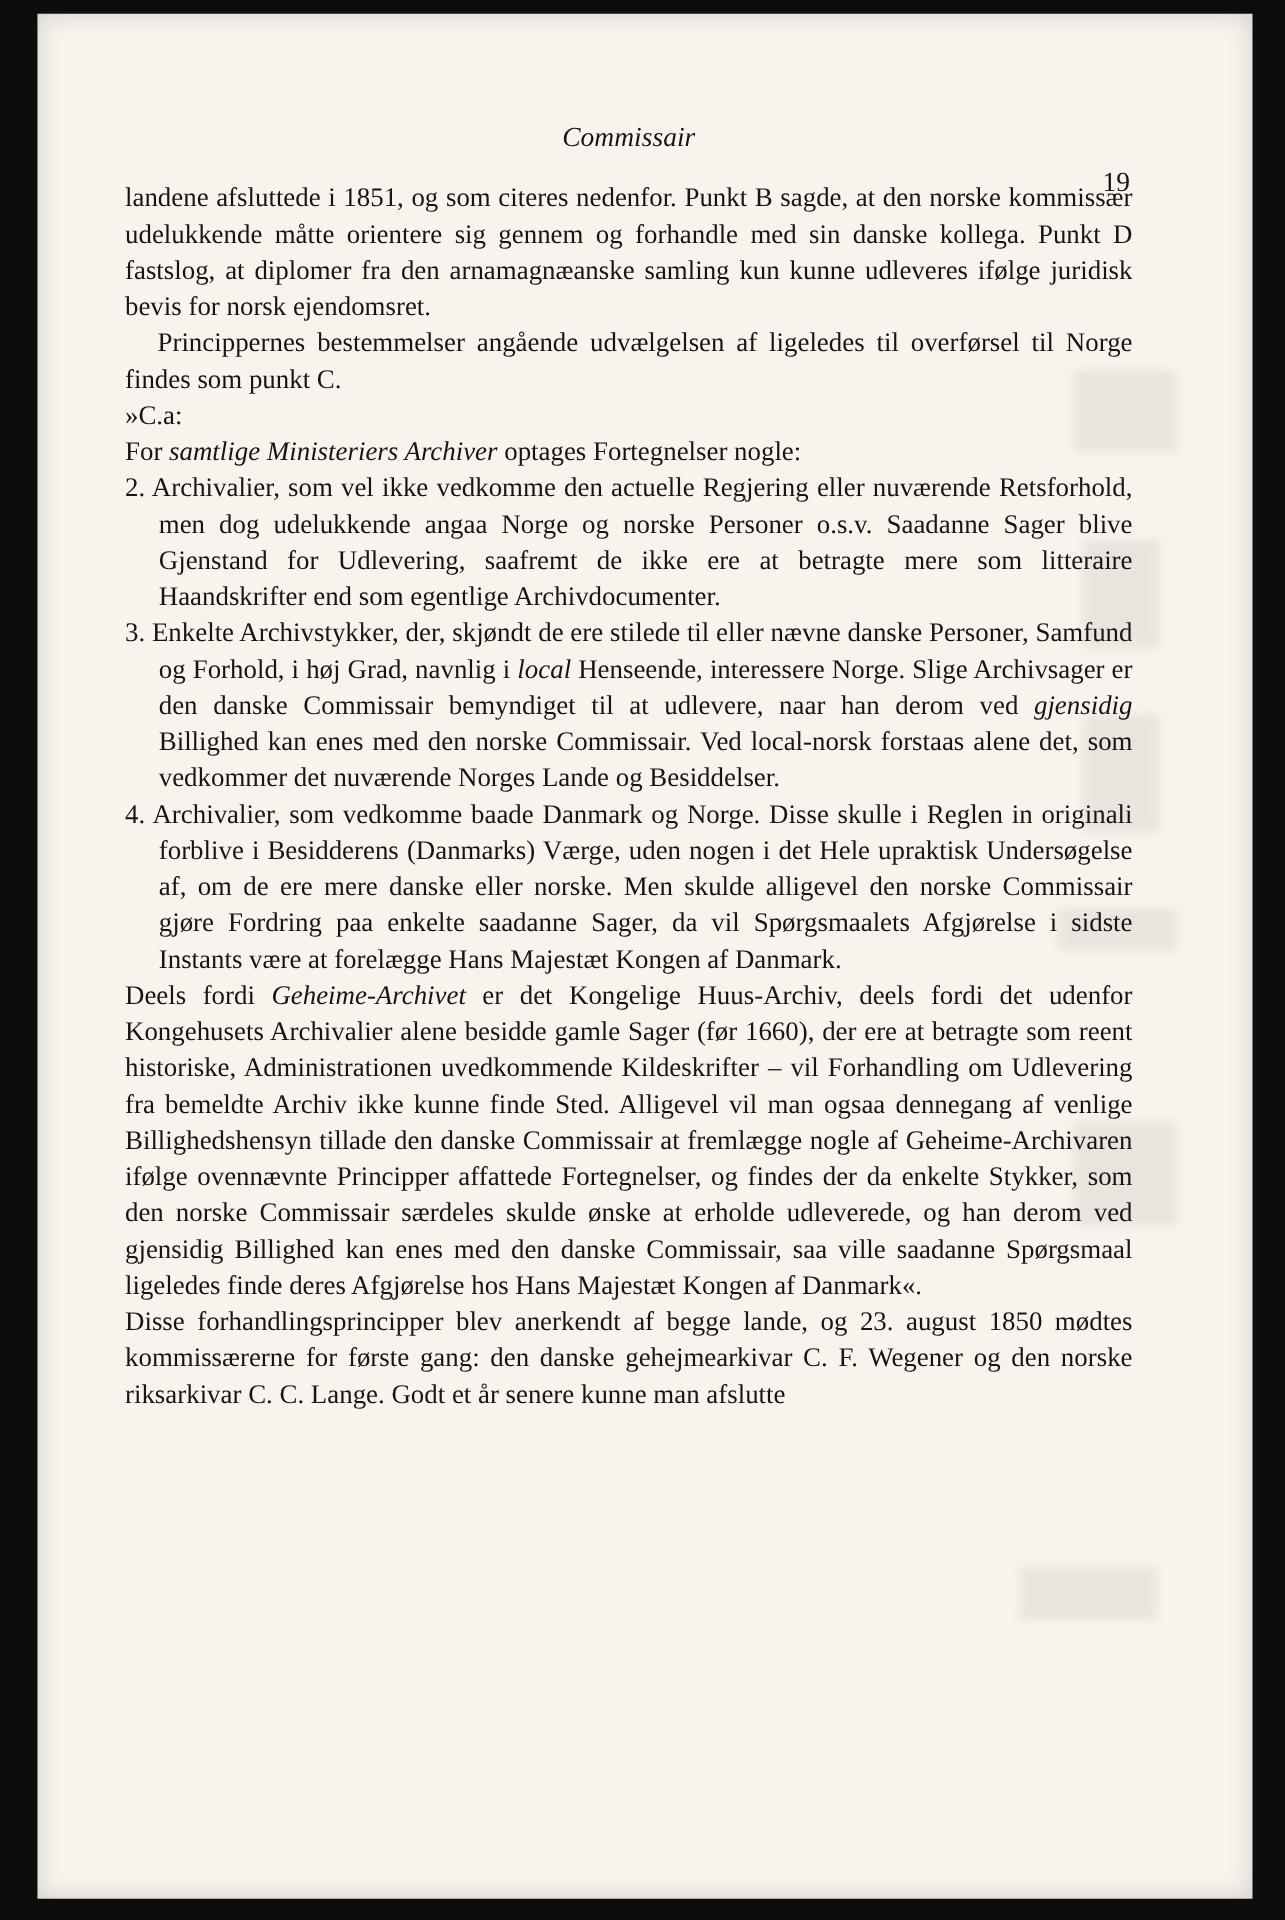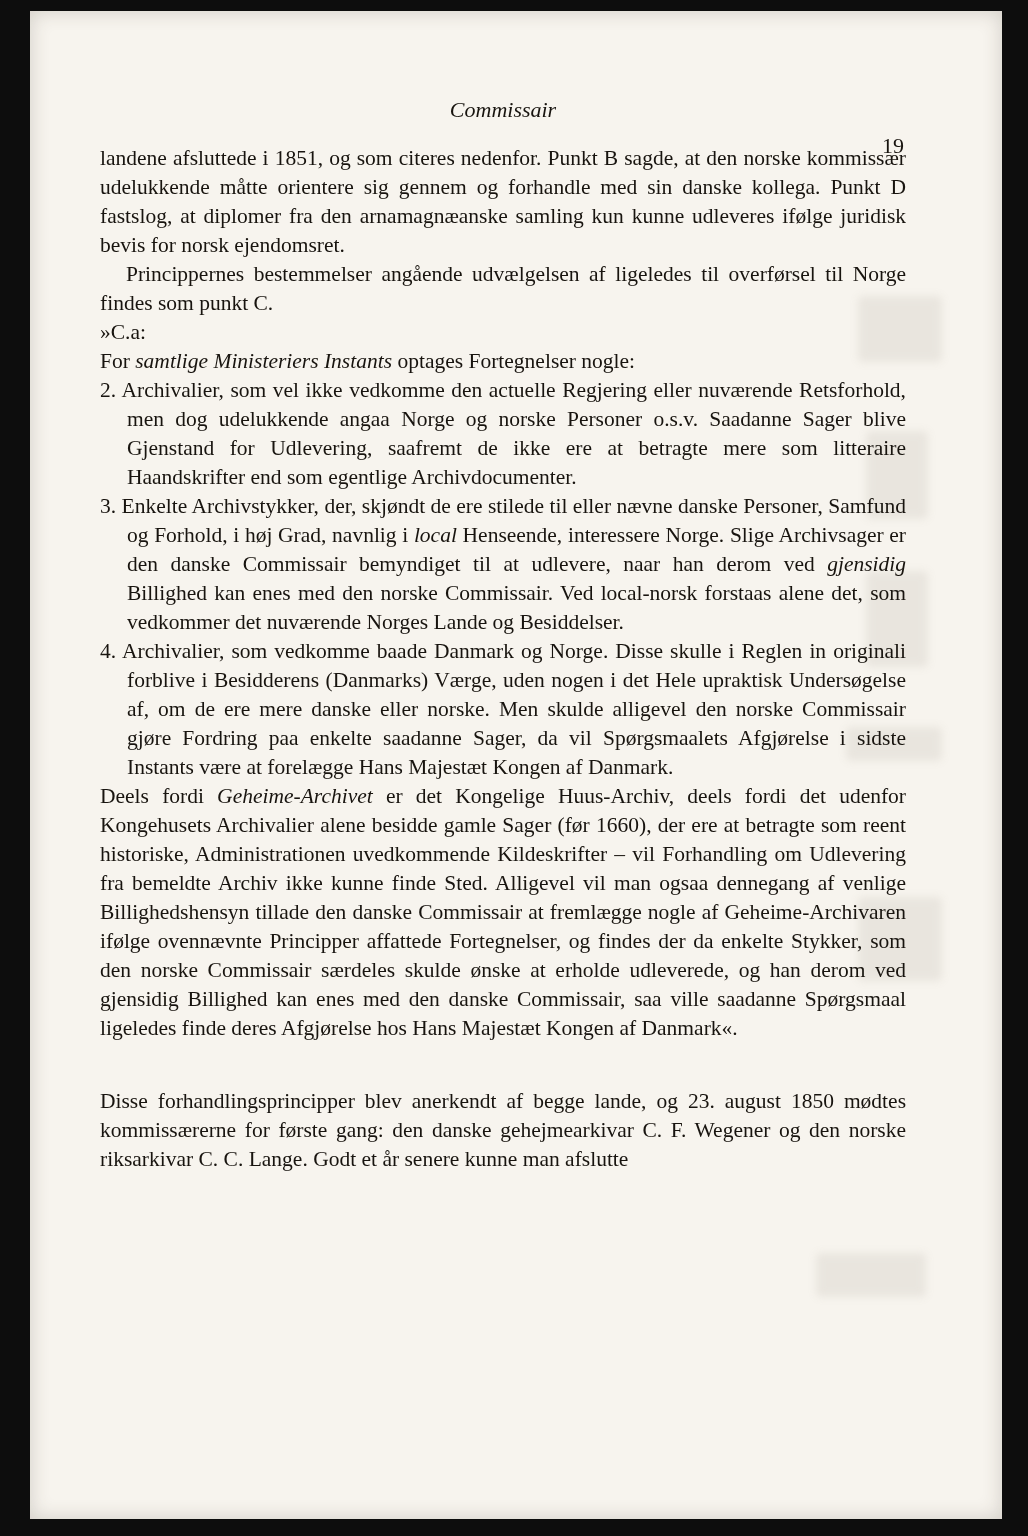--- a/index.html
+++ b/index.html
@@ -55,21 +55,21 @@
     margin-top: 17px;
     font-size: 21.5px;
     line-height: 29px;
     text-align: justify;
   }
   .content p { margin: 0; }
   .content em { font-style: italic; }
   p.indent { text-indent: 26px; }
   p.list { padding-left: 27px; text-indent: -27px; }
   p.space-before { }
-  p.space-before-lg { margin-top: 44px; }
+  p.space-before-lg { }
 
   
   .artifact {
     position: absolute;
     background: #978f82;
     opacity: 0.14;
     filter: blur(4px);
     border-radius: 4px;
   }
   .a1 { left: 828px; top: 285px; width: 84px;  height: 66px; }
@@ -93,21 +93,21 @@
 
   <div class="text-block">
     <div class="running-header">
       <span class="rh-title">Commissair</span>
       <span class="rh-num">19</span>
     </div>
     <div class="content" id="content">
         <p><span>landene afsluttede i 1851, og som citeres nedenfor. Punkt B sagde, at den norske kommissær udelukkende måtte orientere sig gennem og forhandle med sin danske kollega. Punkt D fastslog, at diplomer fra den arnamagnæanske samling kun kunne udleveres ifølge juridisk bevis for norsk ejendomsret.</span></p>
         <p class="indent"><span>Princippernes bestemmelser angående udvælgelsen af ligeledes til overførsel til Norge findes som punkt C.</span></p>
         <p class="space-before"><span>»C.a:</span></p>
-        <p><span>For </span><em>samtlige Ministeriers Instants</em><span> optages Fortegnelser nogle:</span></p>
+        <p><span>For </span><em>samtlige Ministeriers Archiver</em><span> optages Fortegnelser nogle:</span></p>
         <p class="list"><span>2. Archivalier, som vel ikke vedkomme den actuelle Regjering eller nuværende Retsforhold, men dog udelukkende angaa Norge og norske Personer o.s.v. Saadanne Sager blive Gjenstand for Udlevering, saafremt de ikke ere at betragte mere som litteraire Haandskrifter end som egentlige Archivdocumenter.</span></p>
         <p class="list"><span>3. Enkelte Archivstykker, der, skjøndt de ere stilede til eller nævne danske Personer, Samfund og Forhold, i høj Grad, navnlig i </span><em>local</em><span> Henseende, interessere Norge. Slige Archivsager er den danske Commissair bemyndiget til at udlevere, naar han derom ved </span><em>gjensidig</em><span> Billighed kan enes med den norske Commissair. Ved local-norsk forstaas alene det, som vedkommer det nuværende Norges Lande og Besiddelser.</span></p>
         <p class="list"><span>4. Archivalier, som vedkomme baade Danmark og Norge. Disse skulle i Reglen in originali forblive i Besidderens (Danmarks) Værge, uden nogen i det Hele upraktisk Undersøgelse af, om de ere mere danske eller norske. Men skulde alligevel den norske Commissair gjøre Fordring paa enkelte saadanne Sager, da vil Spørgsmaalets Afgjørelse i sidste Instants være at forelægge Hans Majestæt Kongen af Danmark.</span></p>
         <p><span>Deels fordi </span><em>Geheime-Archivet</em><span> er det Kongelige Huus-Archiv, deels fordi det udenfor Kongehusets Archivalier alene besidde gamle Sager (før 1660), der ere at betragte som reent historiske, Administrationen uvedkommende Kildeskrifter – vil Forhandling om Udlevering fra bemeldte Archiv ikke kunne finde Sted. Alligevel vil man ogsaa dennegang af venlige Billighedshensyn tillade den danske Commissair at fremlægge nogle af Geheime-Archivaren ifølge ovennævnte Principper affattede Fortegnelser, og findes der da enkelte Stykker, som den norske Commissair særdeles skulde ønske at erholde udleverede, og han derom ved gjensidig Billighed kan enes med den danske Commissair, saa ville saadanne Spørgsmaal ligeledes finde deres Afgjørelse hos Hans Majestæt Kongen af Danmark«.</span></p>
         <p class="space-before-lg"><span>Disse forhandlingsprincipper blev anerkendt af begge lande, og 23. august 1850 mødtes kommissærerne for første gang: den danske gehejmearkivar C. F. Wegener og den norske riksarkivar C. C. Lange. Godt et år senere kunne man afslutte</span></p>
       </div>
   </div>
 
 </div>
 

